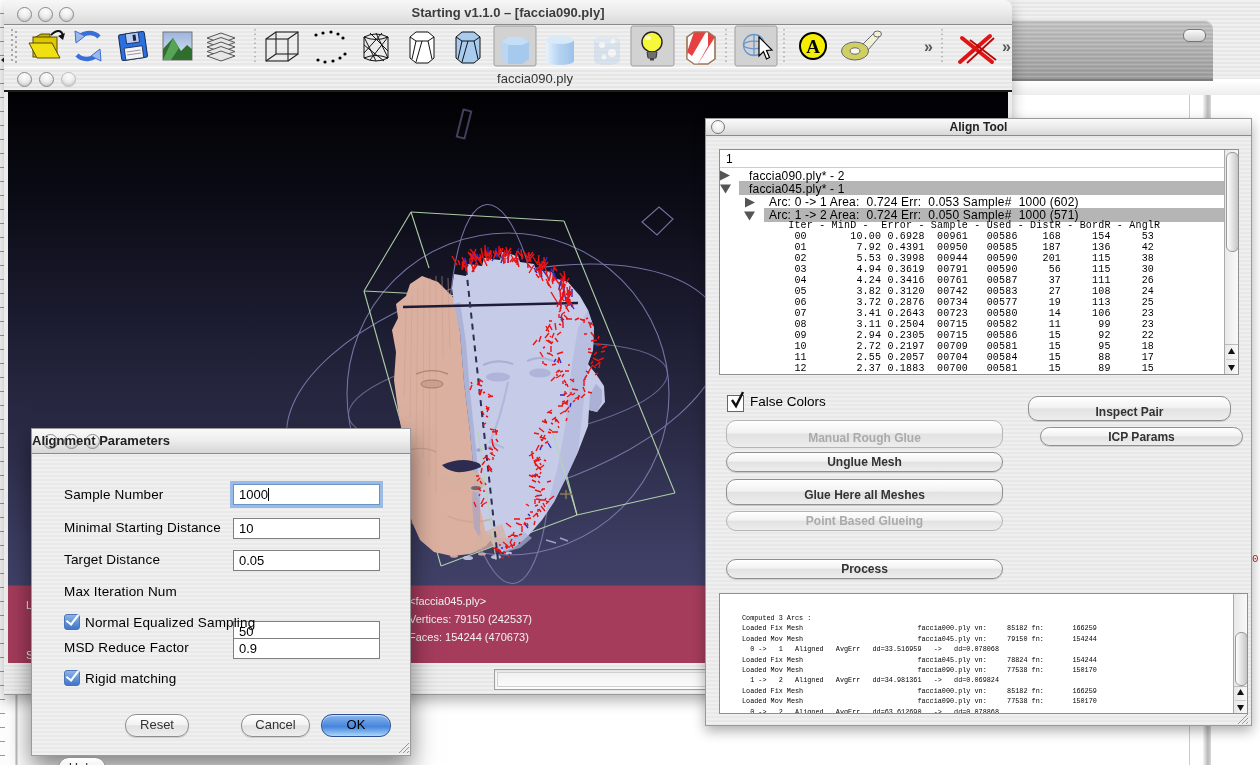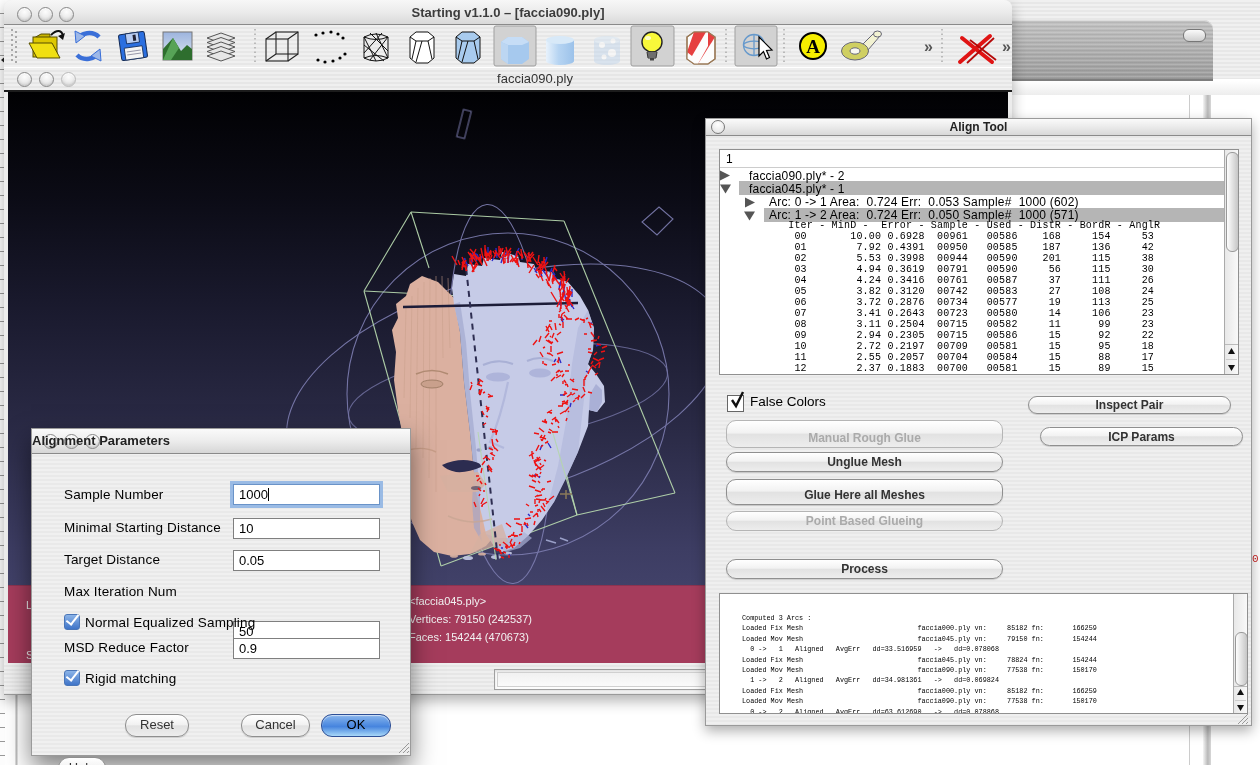--- a/index.html
+++ b/index.html
@@ -398,21 +398,21 @@
   <div class="abs" style="left:21px;top:277px;width:15px;height:15px;background:#fff;border:1.5px solid #666;"></div>
   <svg class="abs" style="left:22px;top:271px;" width="22" height="22">
         <path d="M4 11 L8 17 L15 3" stroke="#111" stroke-width="2.4" fill="none"></path>
       </svg>
   <div class="abs" style="left:44px;top:276px;font-size:13.5px;color:#000;">False Colors</div>
   <div class="aquabtn dis" style="left:20px;top:302px;width:275px;height:16px;padding-top:10px;">Manual Rough Glue</div>
   <div class="aquabtn" style="left:20px;top:334px;width:275px;height:16px;padding-top:2px;">Unglue Mesh</div>
   <div class="aquabtn" style="left:20px;top:361px;width:275px;height:16px;padding-top:8px;">Glue Here all Meshes</div>
   <div class="aquabtn" style="left:20px;top:441px;width:275px;height:16px;padding-top:2px;">Process</div>
   <div class="aquabtn dis" style="left:20px;top:393px;width:275px;height:16px;padding-top:2px;">Point Based Glueing</div>
-  <div class="aquabtn" style="left:322px;top:278px;width:201px;height:15px;padding-top:1px;">Inspect Pair</div>
+  <div class="aquabtn" style="left:322px;top:278px;width:201px;height:15px;padding-top:8px;">Inspect Pair</div>
   <div class="aquabtn" style="left:334px;top:309px;width:201px;height:15px;padding-top:2px;">ICP Params</div>
   <div class="abs" style="left:13px;top:475px;width:527px;height:119px;background:#fff;border:1px solid #909090;overflow:hidden;">
     <pre class="mono abs" style="left:6px;top:3px;margin:16px;font-size:6.8px;line-height:10.4px;color:#000;">Computed 3 Arcs :
 Loaded Fix Mesh                            faccia000.ply vn:     85182 fn:       166259
 Loaded Mov Mesh                            faccia045.ply vn:     79150 fn:       154244
   0 -&gt;   1   Aligned   AvgErr   dd=33.516959   -&gt;   dd=0.078068
 Loaded Fix Mesh                            faccia045.ply vn:     78824 fn:       154244
 Loaded Mov Mesh                            faccia090.ply vn:     77538 fn:       150170
   1 -&gt;   2   Aligned   AvgErr   dd=34.981361   -&gt;   dd=0.069824
 Loaded Fix Mesh                            faccia000.ply vn:     85182 fn:       166259

